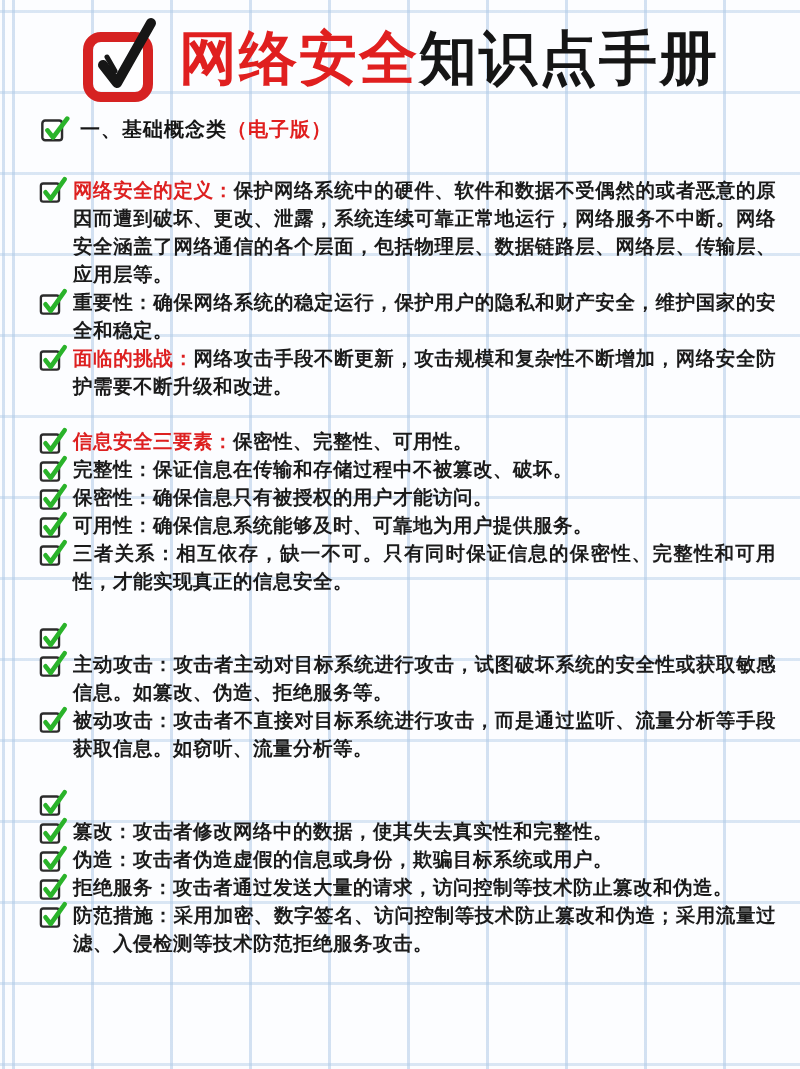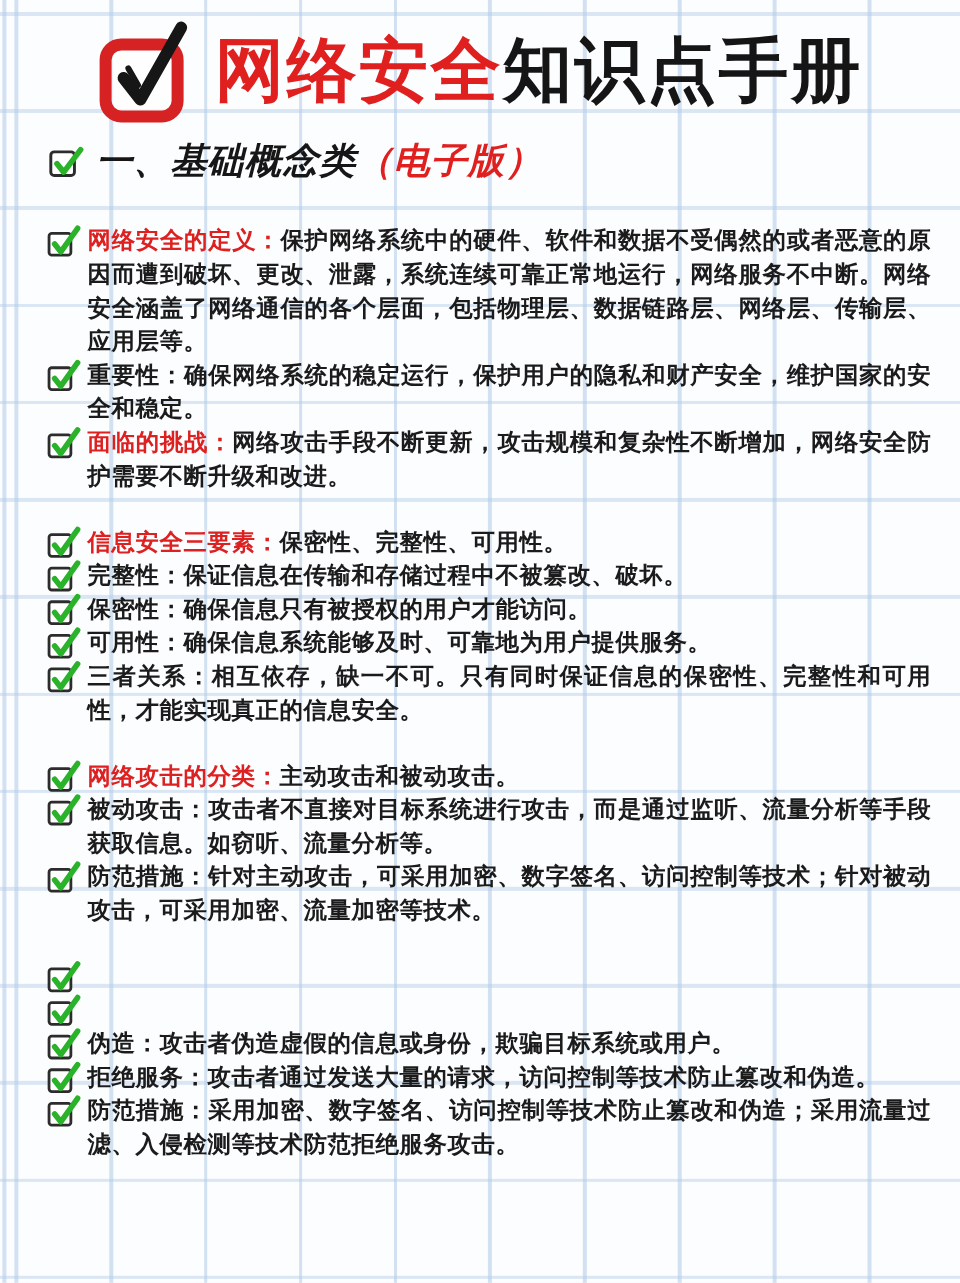--- a/index.html
+++ b/index.html
@@ -44,26 +44,25 @@
   
   .section-header {
     display: flex;
     align-items: center;
     gap: 10px;
     margin: 10px 0 0 40px;
   }
   .section-header .check { width: 30px; height: 30px; }
   h2 {
     margin: 0;
-    font-size: 30px;
+    font-size: 20px;
     font-weight: 800;
     letter-spacing: 1px;
     color: #161616;
     white-space: nowrap;
-    font-style: italic;
   }
 
   
   main { margin: 32px 24px 0 38px; }
   .group { margin-bottom: 27px; }
   .item { display: flex; align-items: flex-start; }
   .item .check {
     flex: 0 0 30px;
     width: 30px; height: 28px;
     margin: 0 5px 0 0;
@@ -166,49 +165,49 @@
             </svg></span>
           <p class="txt"><span class="label black">三者关系：</span><span>相互依存，缺一不可。只有同时保证信息的保密性、完整性和可用性，才能实现真正的信息安全。</span></p>
         </div>
       </section>
       <section class="group">
         <div class="item">
           <span class="check"><svg viewBox="0 0 32 30" width="30" height="28" aria-hidden="true">
               <rect x="3" y="8" width="19.5" height="19.5" rx="2.5" fill="#ffffff" stroke="#2c2c2c" stroke-width="2.5"></rect>
               <path d="M8 17.5 L13.5 24.5 L28.5 3.5" fill="none" stroke="#2ab32a" stroke-width="5" stroke-linecap="round" stroke-linejoin="round"></path>
             </svg></span>
-          <p class="txt"><span class="label red">网络攻击的分类：</span><span>主动攻击和被动攻击。</span></p>
+        </div>
+        <div class="item">
+          <span class="check"><svg viewBox="0 0 32 30" width="30" height="28" aria-hidden="true">
+              <rect x="3" y="8" width="19.5" height="19.5" rx="2.5" fill="#ffffff" stroke="#2c2c2c" stroke-width="2.5"></rect>
+              <path d="M8 17.5 L13.5 24.5 L28.5 3.5" fill="none" stroke="#2ab32a" stroke-width="5" stroke-linecap="round" stroke-linejoin="round"></path>
+            </svg></span>
+          <p class="txt"><span class="label black">主动攻击：</span><span>攻击者主动对目标系统进行攻击，试图破坏系统的安全性或获取敏感信息。如篡改、伪造、拒绝服务等。</span></p>
         </div>
         <div class="item">
           <span class="check"><svg viewBox="0 0 32 30" width="30" height="28" aria-hidden="true">
               <rect x="3" y="8" width="19.5" height="19.5" rx="2.5" fill="#ffffff" stroke="#2c2c2c" stroke-width="2.5"></rect>
               <path d="M8 17.5 L13.5 24.5 L28.5 3.5" fill="none" stroke="#2ab32a" stroke-width="5" stroke-linecap="round" stroke-linejoin="round"></path>
             </svg></span>
           <p class="txt"><span class="label black">被动攻击：</span><span>攻击者不直接对目标系统进行攻击，而是通过监听、流量分析等手段获取信息。如窃听、流量分析等。</span></p>
         </div>
-        <div class="item">
-          <span class="check"><svg viewBox="0 0 32 30" width="30" height="28" aria-hidden="true">
-              <rect x="3" y="8" width="19.5" height="19.5" rx="2.5" fill="#ffffff" stroke="#2c2c2c" stroke-width="2.5"></rect>
-              <path d="M8 17.5 L13.5 24.5 L28.5 3.5" fill="none" stroke="#2ab32a" stroke-width="5" stroke-linecap="round" stroke-linejoin="round"></path>
-            </svg></span>
-          <p class="txt"><span class="label black">防范措施：</span><span>针对主动攻击，可采用加密、数字签名、访问控制等技术；针对被动攻击，可采用加密、流量加密等技术。</span></p>
-        </div>
-      </section>
-      <section class="group">
-        <div class="item">
-          <span class="check"><svg viewBox="0 0 32 30" width="30" height="28" aria-hidden="true">
-              <rect x="3" y="8" width="19.5" height="19.5" rx="2.5" fill="#ffffff" stroke="#2c2c2c" stroke-width="2.5"></rect>
-              <path d="M8 17.5 L13.5 24.5 L28.5 3.5" fill="none" stroke="#2ab32a" stroke-width="5" stroke-linecap="round" stroke-linejoin="round"></path>
-            </svg></span>
-        </div>
-        <div class="item">
-          <span class="check"><svg viewBox="0 0 32 30" width="30" height="28" aria-hidden="true">
-              <rect x="3" y="8" width="19.5" height="19.5" rx="2.5" fill="#ffffff" stroke="#2c2c2c" stroke-width="2.5"></rect>
-              <path d="M8 17.5 L13.5 24.5 L28.5 3.5" fill="none" stroke="#2ab32a" stroke-width="5" stroke-linecap="round" stroke-linejoin="round"></path>
-            </svg></span>
+      </section>
+      <section class="group">
+        <div class="item">
+          <span class="check"><svg viewBox="0 0 32 30" width="30" height="28" aria-hidden="true">
+              <rect x="3" y="8" width="19.5" height="19.5" rx="2.5" fill="#ffffff" stroke="#2c2c2c" stroke-width="2.5"></rect>
+              <path d="M8 17.5 L13.5 24.5 L28.5 3.5" fill="none" stroke="#2ab32a" stroke-width="5" stroke-linecap="round" stroke-linejoin="round"></path>
+            </svg></span>
+        </div>
+        <div class="item">
+          <span class="check"><svg viewBox="0 0 32 30" width="30" height="28" aria-hidden="true">
+              <rect x="3" y="8" width="19.5" height="19.5" rx="2.5" fill="#ffffff" stroke="#2c2c2c" stroke-width="2.5"></rect>
+              <path d="M8 17.5 L13.5 24.5 L28.5 3.5" fill="none" stroke="#2ab32a" stroke-width="5" stroke-linecap="round" stroke-linejoin="round"></path>
+            </svg></span>
+          <p class="txt"><span class="label black">篡改：</span><span>攻击者修改网络中的数据，使其失去真实性和完整性。</span></p>
         </div>
         <div class="item">
           <span class="check"><svg viewBox="0 0 32 30" width="30" height="28" aria-hidden="true">
               <rect x="3" y="8" width="19.5" height="19.5" rx="2.5" fill="#ffffff" stroke="#2c2c2c" stroke-width="2.5"></rect>
               <path d="M8 17.5 L13.5 24.5 L28.5 3.5" fill="none" stroke="#2ab32a" stroke-width="5" stroke-linecap="round" stroke-linejoin="round"></path>
             </svg></span>
           <p class="txt"><span class="label black">伪造：</span><span>攻击者伪造虚假的信息或身份，欺骗目标系统或用户。</span></p>
         </div>
         <div class="item">
           <span class="check"><svg viewBox="0 0 32 30" width="30" height="28" aria-hidden="true">

